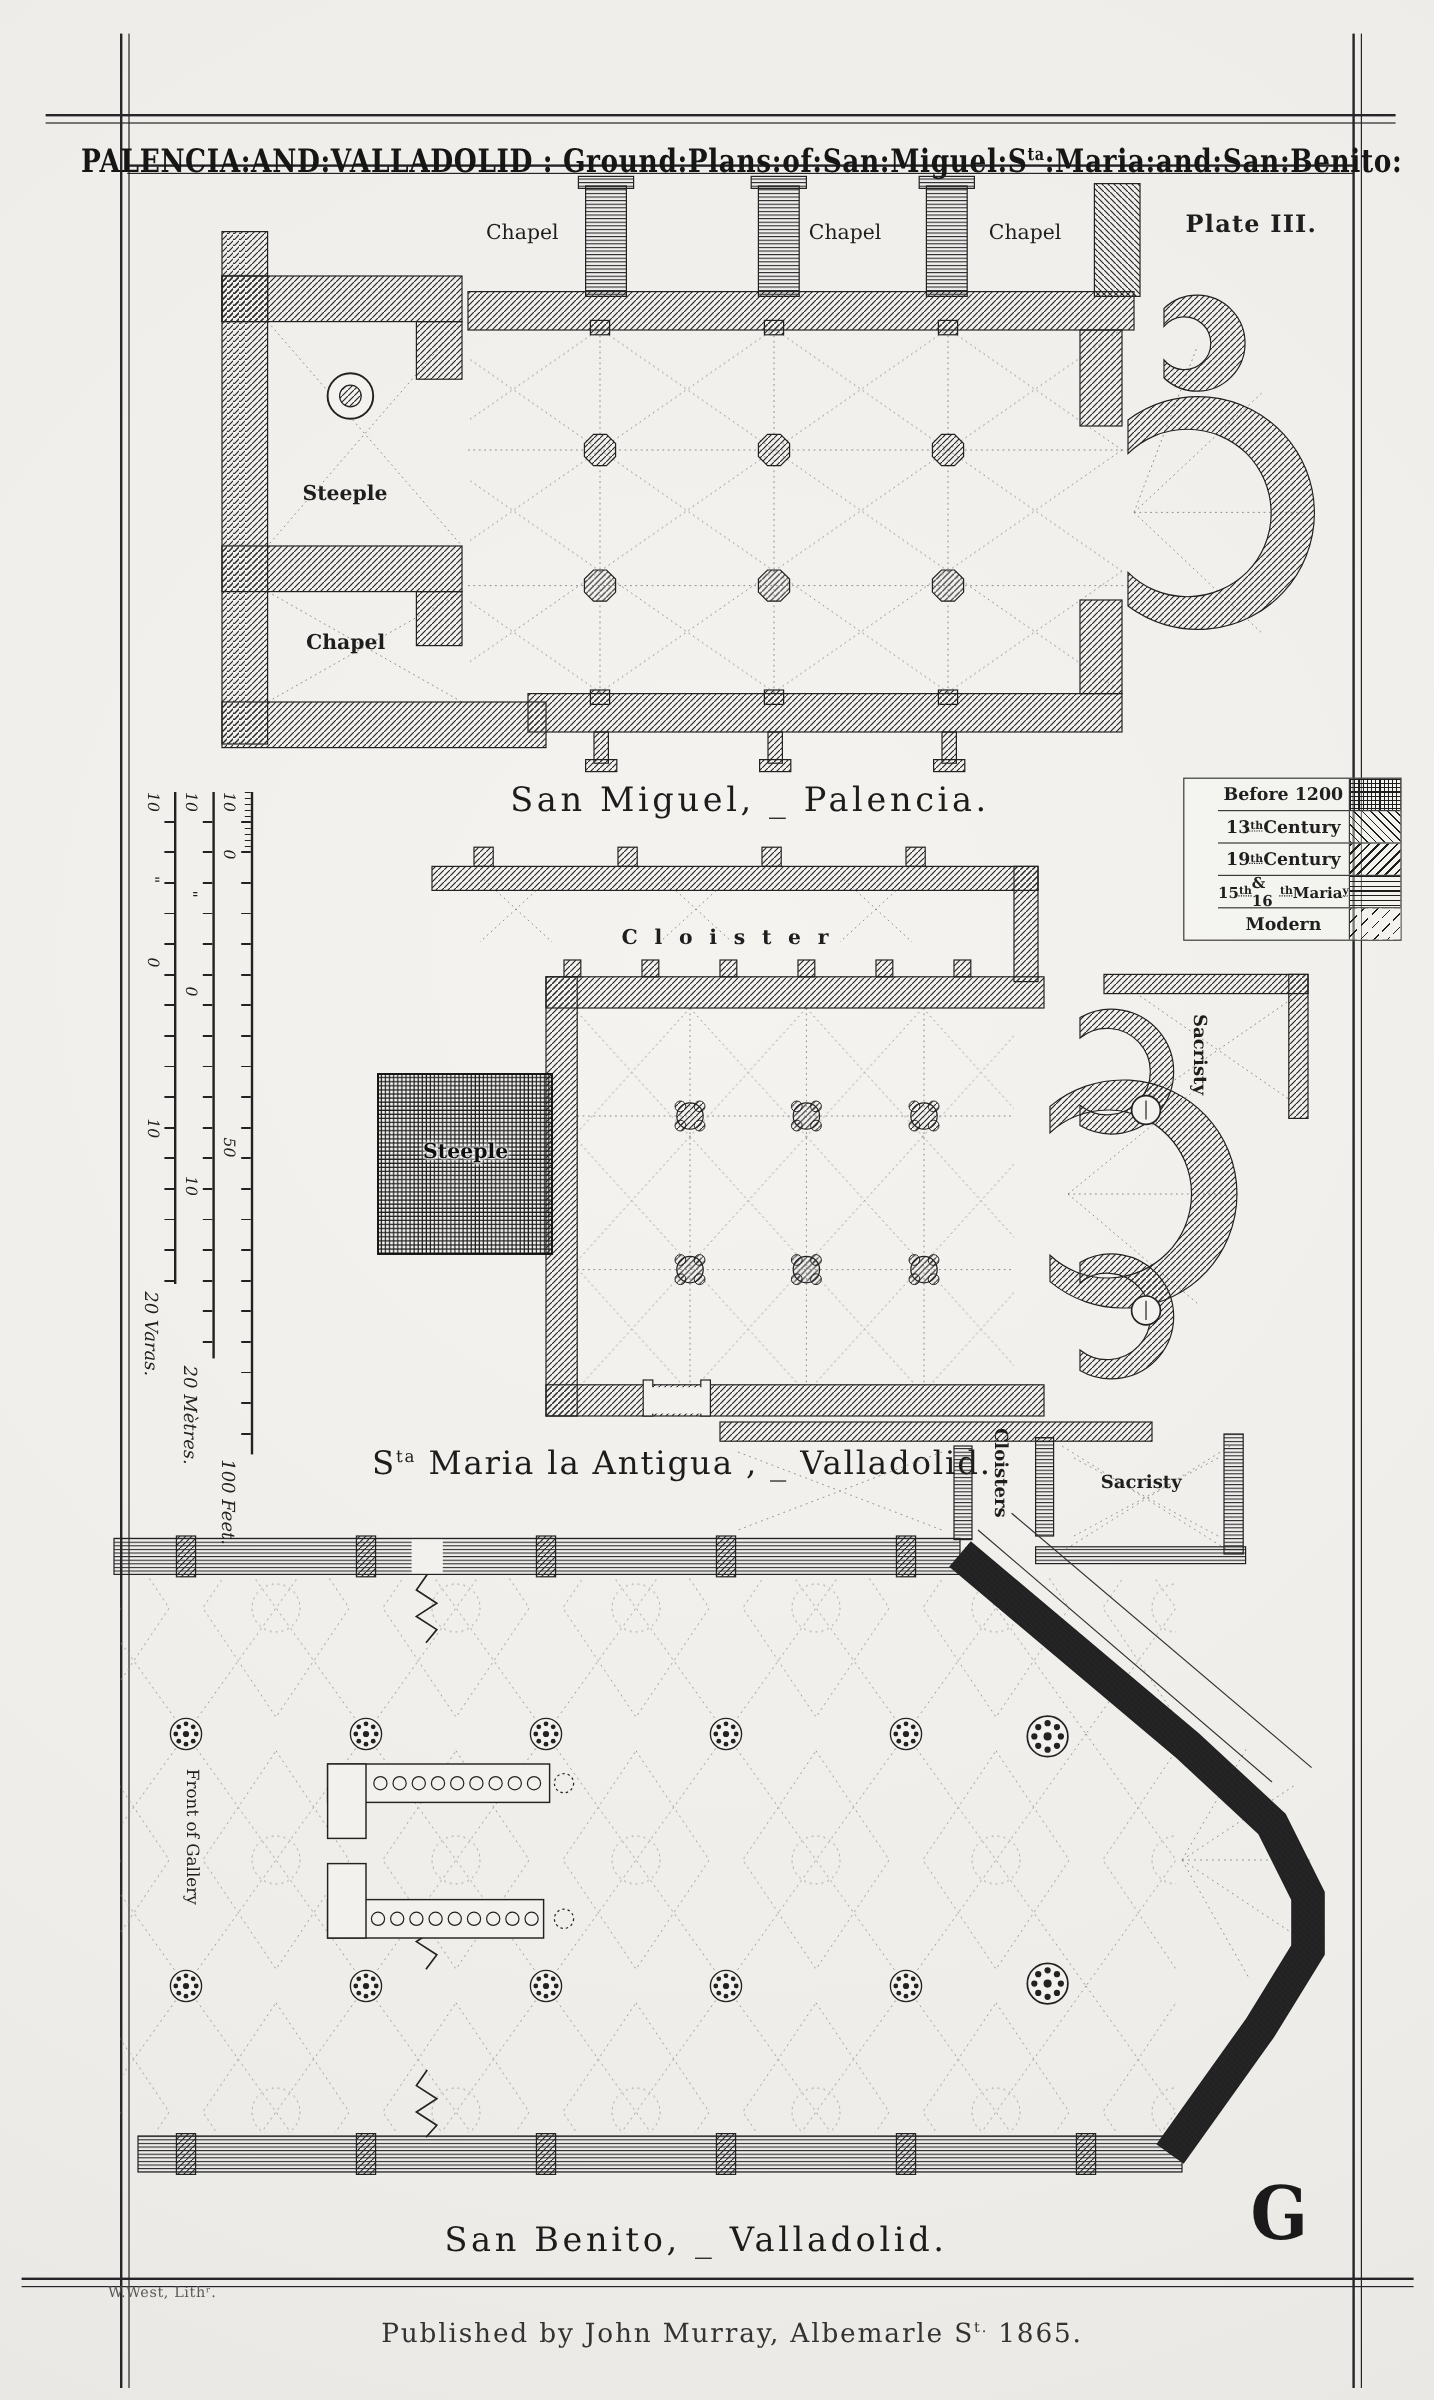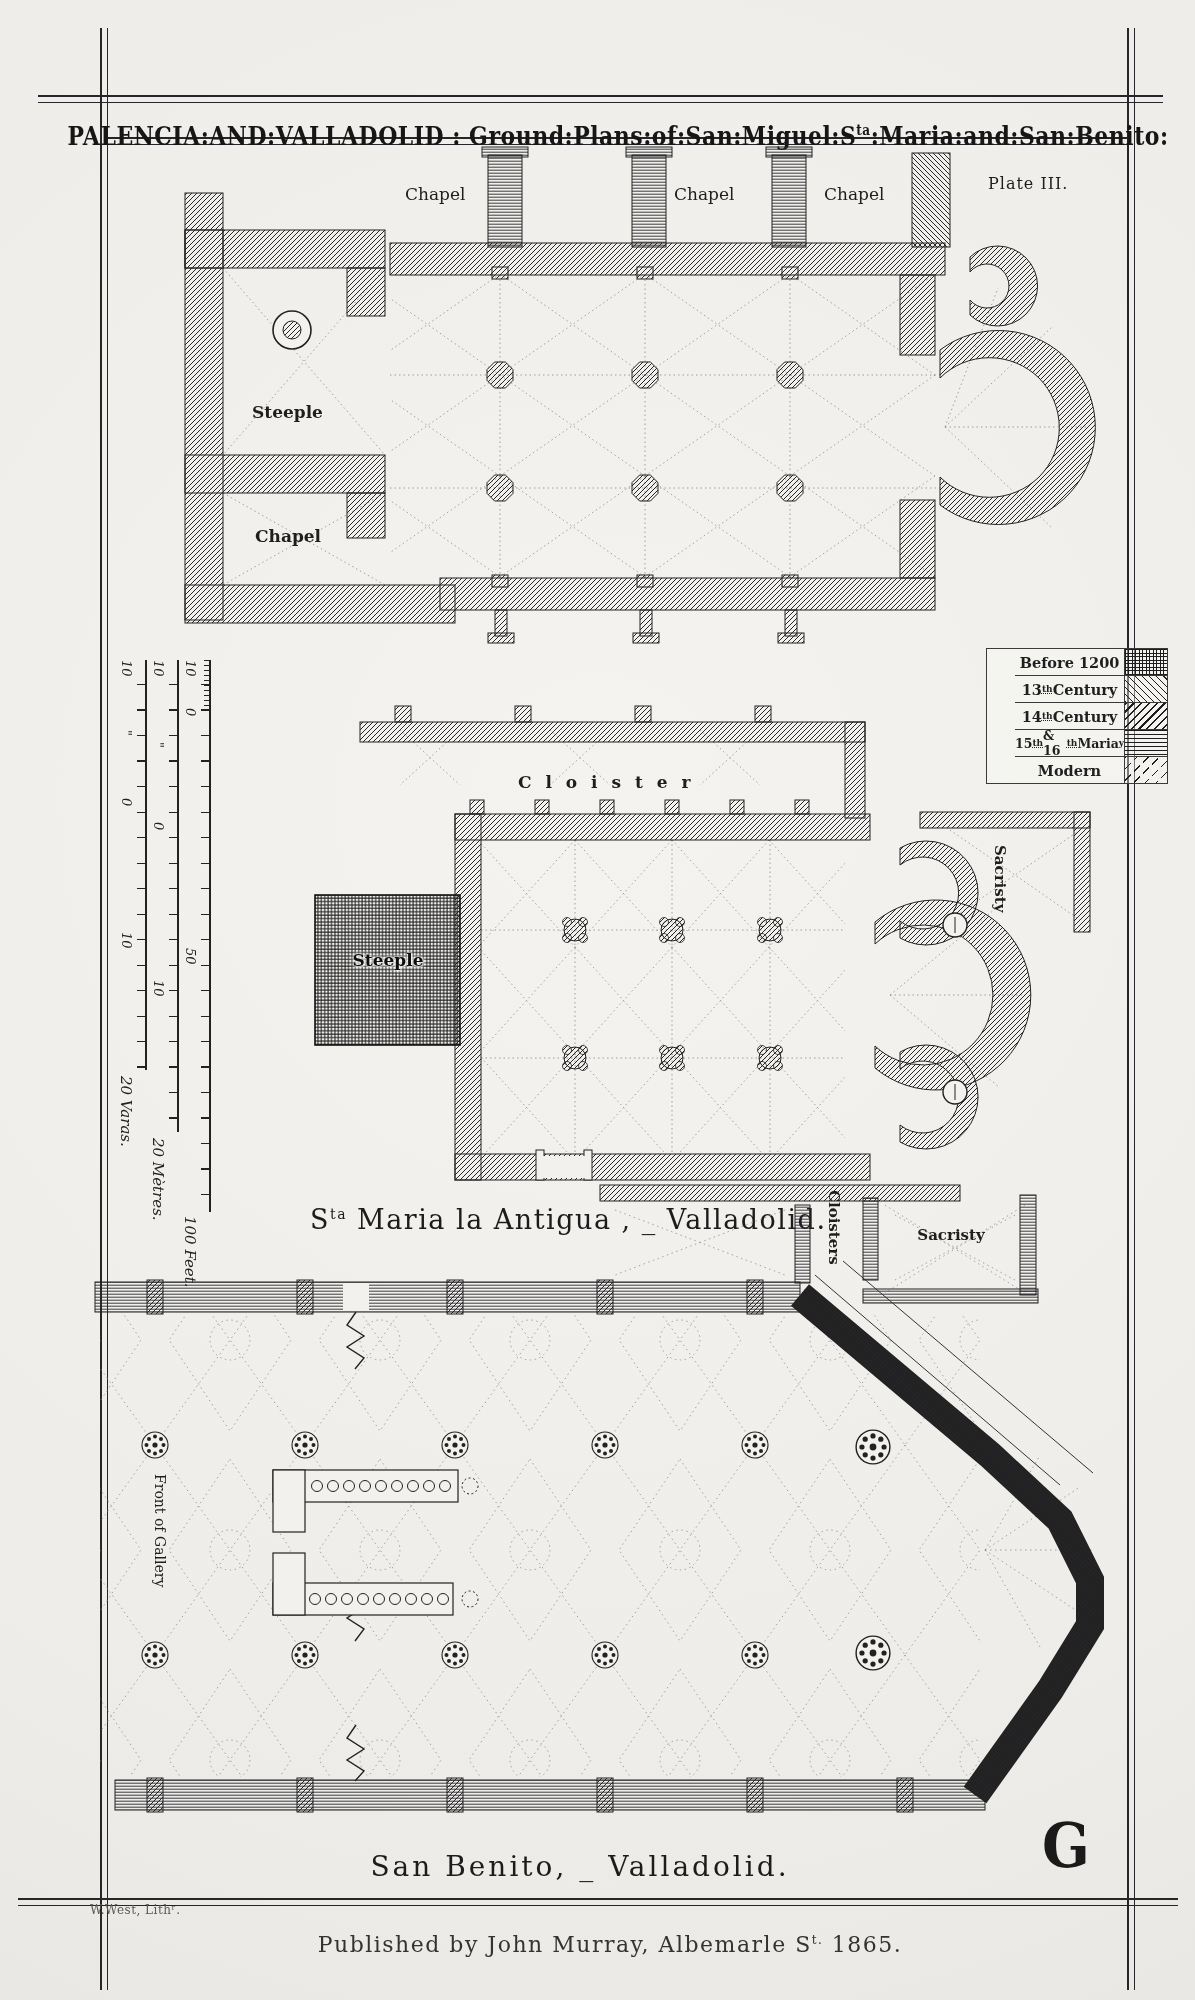--- a/index.html
+++ b/index.html
@@ -52,21 +52,21 @@
 
   <div class="rule-v" style="left:100px;top:28px;height:1962px;"></div>
   <div class="rule-v" style="left:1127px;top:28px;height:1962px;"></div>
   <div class="rule-h" style="left:38px;top:95px;width:1125px;"></div>
   <div class="rule-h" style="left:106px;top:137px;width:1022px;"></div>
   <div class="rule-h" style="left:18px;top:1898px;width:1160px;"></div>
 
   <div class="title-band">
     <span class="t"><span>PALENCIA:AND:VALLADOLID</span><span> : </span><span>Ground:Plans:of:San:Miguel:S</span><sup>ta</sup><span>:Maria:and:San:Benito:</span></span>
   </div>
-  <div class="lbl" style="left:988px;top:174px;font-size:16px;letter-spacing:1px;">Plate III.</div>
+  <div class="lbl" style="left:988px;top:174px;font-size:20px;letter-spacing:1px;font-weight:bold;">Plate III.</div>
 
   <svg style="left:100px;top:145px;" width="1010" height="505" viewBox="0 0 1010 505">
     <defs>
       <pattern id="pd" patternUnits="userSpaceOnUse" width="5" height="5">
           <path d="M-1 6 L6 -1" stroke="#26262a" stroke-width="1" fill="none"></path>
         </pattern>
       <pattern id="pdb" patternUnits="userSpaceOnUse" width="5" height="5">
           <path d="M-1 -1 L6 6" stroke="#26262a" stroke-width="1" fill="none"></path>
         </pattern>
       <pattern id="pcd" patternUnits="userSpaceOnUse" width="3.4" height="3.4">
@@ -155,39 +155,40 @@
       <rect x="537" y="430" width="16" height="12" fill="url(#pd)" stroke="#222"></rect>
       <rect x="682" y="430" width="16" height="12" fill="url(#pd)" stroke="#222"></rect>
     </g>
   </svg>
 
   <div class="lbl plan-lbl" style="left:405px;top:184px;">Chapel</div>
   <div class="lbl plan-lbl" style="left:674px;top:184px;">Chapel</div>
   <div class="lbl plan-lbl" style="left:824px;top:184px;">Chapel</div>
   <div class="lbl plan-lbl" style="left:252px;top:402px;font-weight:bold;">Steeple</div>
   <div class="lbl plan-lbl" style="left:255px;top:526px;font-weight:bold;">Chapel</div>
+  <div class="cap" style="left:350px;top:650px;width:550px;">San Miguel, _ Palencia.</div>
 
   <div class="legend">
     <div class="lg-row">
       <div class="lg-label">
           <span>Before 1200</span>
         </div>
       <div class="lg-swatch sw-cross"></div>
     </div>
     <div class="lg-row">
       <div class="lg-label">
           <span>13</span>
           <sup>th</sup>
           <span> Century</span>
         </div>
       <div class="lg-swatch sw-diagb"></div>
     </div>
     <div class="lg-row">
       <div class="lg-label">
-          <span>14</span>
+          <span>19</span>
           <sup>th</sup>
           <span> Century</span>
         </div>
       <div class="lg-swatch sw-diagf"></div>
     </div>
     <div class="lg-row">
       <div class="lg-label sm">
           <span>15</span>
           <sup>th</sup>
           <span> &amp; 16</span>

